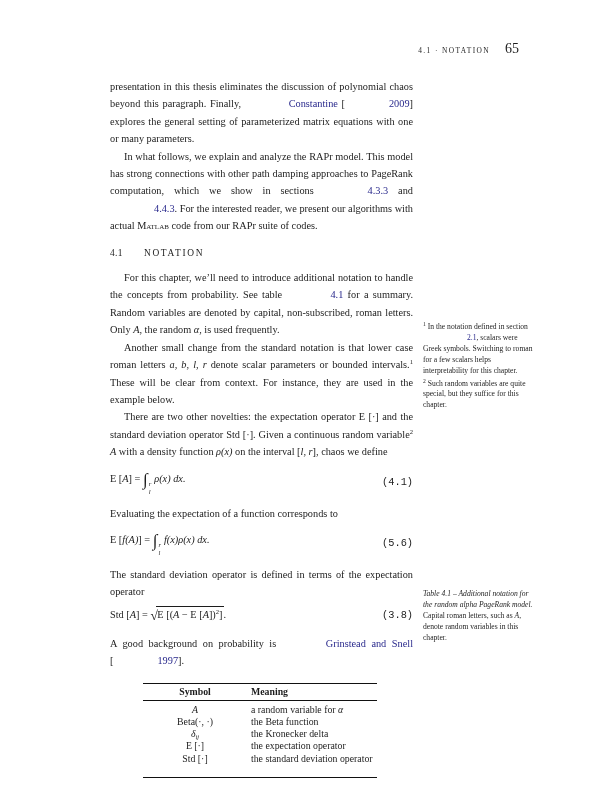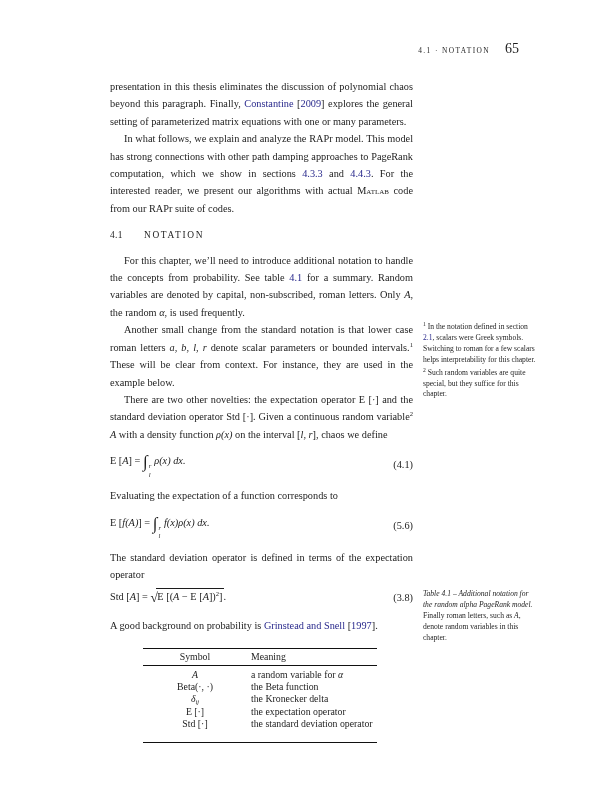--- a/index.html
+++ b/index.html
@@ -17,53 +17,53 @@
   .rh-page  { font-size:14px; color:#1c1c1c; }
 
   
   .col-main {
     position:absolute; left:110px; top:78px; width:303px;
     font-size:10.3px; line-height:17.4px; text-align:justify;
   }
   .col-main p { margin:0; text-indent:14px; }
   .col-main p.noindent { text-indent:0; }
 
-  .link { color:#29298c; }
+  .link { color:#29298c;margin-left:44px; }
   .sc { font-variant:small-caps; }
   .var { font-style:italic; }
   sup.fn { font-size:6.6px; vertical-align:4px; line-height:0; }
 
   .section-heading {
     display:flex; gap:13px; align-items:baseline;
     margin:10px 0 7px 0; font-weight:normal;
     font-size:9.4px; letter-spacing:0.4px;
   }
   .section-heading .head-title { letter-spacing:1.7px;margin-left:8px; }
 
   
   .equation { position:relative; text-align:left; margin:8px 0 9px 0; line-height:20px; }
-  .eq-num { position:absolute; right:0; top:50%; transform:translateY(-50%); font-size:10.3px; }
+  .eq-num { position:absolute; right:0; top:50%; transform:translateY(-50%); font-size:10.3px;font-family:Liberation Mono, monospace; }
   .int { font-size:17px; line-height:1; vertical-align:-3px; }
   .lims {
     display:inline-flex; flex-direction:column; justify-content:space-between;
     height:15px; font-size:6.6px; line-height:6.6px;
     vertical-align:-4px; margin-left:1px; margin-right:3px; font-style:italic;
   }
   .sqrt-sym { font-size:13.5px; vertical-align:-2px; margin-right:-1.5px; }
   .rad { border-top:1px solid #1c1c1c; display:inline-block; padding:1px 1px 0 1px; line-height:13px; }
   sup.pow { font-size:6.6px; vertical-align:4px; line-height:0; }
 
   
   .table-wrap { margin:13px 0 0 33px; width:234px; }
   table.notation-table {
     border-collapse:collapse; width:234px;
     font-size:9.8px; line-height:12.2px; text-align:left;
   }
   table.notation-table { border-top:1.4px solid #111; border-bottom:1.4px solid #111; }
-  .notation-table th { font-weight:normal; padding:2px 4px 2.5px 4px; border-bottom:0.9px solid #111; }
+  .notation-table th { font-weight:bold; padding:2px 4px 2.5px 4px; border-bottom:0.9px solid #111; }
   .notation-table td { padding:0 4px; }
   .notation-table th.c-sym, .notation-table td.c-sym { text-align:center; width:96px; }
   .notation-table tr.first td { padding-top:2.5px; }
   .notation-table tr.last  td { padding-bottom:12px; }
   sub.ssub { font-size:6.4px; vertical-align:-2px; line-height:0; font-style:italic; }
 
   
   .margin-notes {
     position:absolute; left:423px; top:322px; width:114px;
     font-size:7.6px; line-height:10.9px; text-align:left; color:#1e1e1e;
@@ -163,15 +163,15 @@
       </table>
     </div>
 
   </div>
 
   <aside class="margin-notes">
     <div class="margin-note"><sup class="mn">1</sup><span> In the notation defined in section </span><span class="link">2.1</span><span>, scalars were Greek symbols. Switching to roman for a few scalars helps interpretability for this chapter.</span></div>
     <div class="margin-note"><sup class="mn">2</sup><span> Such random variables are quite special, but they suffice for this chapter.</span></div>
   </aside>
 
-  <aside class="margin-caption"><span class="it">Table 4.1 – Additional notation for the random alpha PageRank model.</span><span> Finally roman letters, such as </span><span class="var">A</span><span>, denote random variables in this chapter.</span></aside>
+  <aside class="margin-caption"><span class="it">Table 4.1 – Additional notation for the random alpha PageRank model.</span><span> Capital roman letters, such as </span><span class="var">A</span><span>, denote random variables in this chapter.</span></aside>
 
 </div>
 
 </body></html>

